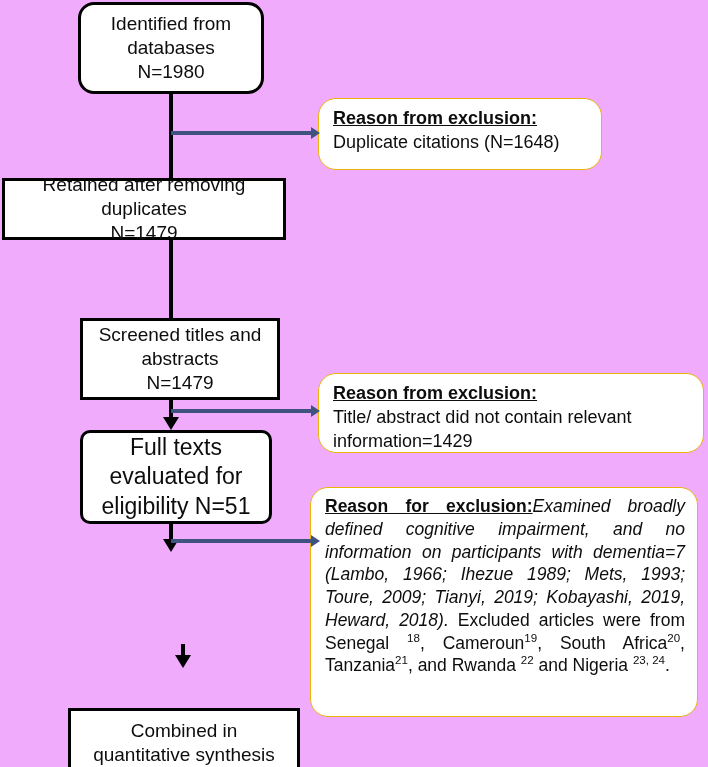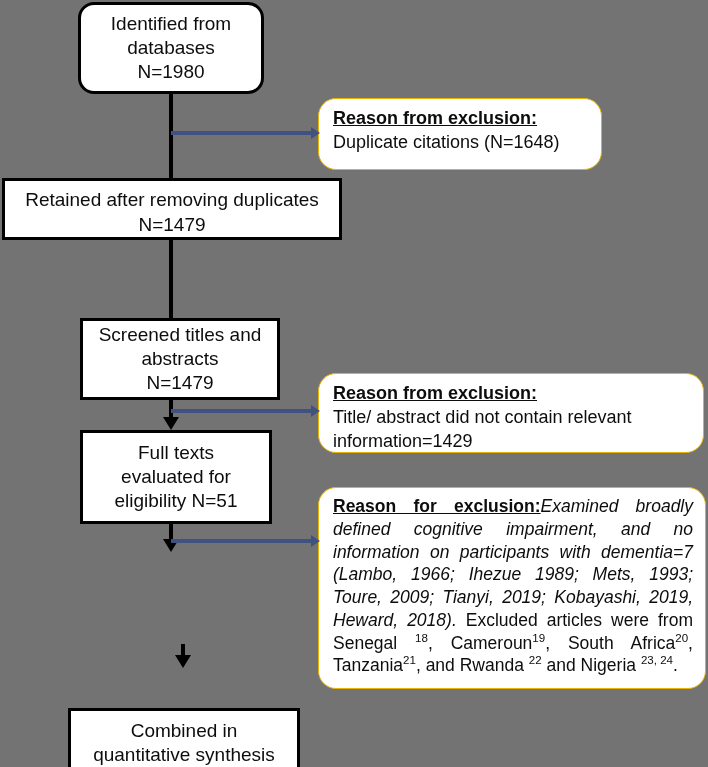--- a/index.html
+++ b/index.html
@@ -4,21 +4,21 @@
 <style>
   html, body {
     margin: 0;
     padding: 0;
     background: #ffffff;
   }
   #canvas {
     position: relative;
     width: 708px;
     height: 767px;
-    background: #737373;
+    background: #f0abfc;
     font-family: "Liberation Sans", sans-serif;
     overflow: hidden;
   }
   
   .node {
     position: absolute;
     box-sizing: border-box;
     border: 3px solid #000000;
     background: #ffffff;
     display: flex;
@@ -27,41 +27,41 @@
     text-align: center;
     color: #0d0d0d;
     line-height: 1.28;
   }
   .node.rounded { border-radius: 16px; }
   .node .txt { width: 100%; padding: 0 6px; }
   .node .line { display: block; }
 
   
   #box-identified   { left: 78px;  top: 2px;   width: 186px; height: 92px;  font-size: 19px; }
-  #box-retained     { left: 2px;   top: 178px; width: 340px; height: 62px;  font-size: 19px; align-items: flex-end; }
+  #box-retained     { left: 2px;   top: 178px; width: 284px; height: 62px;  font-size: 19px; }
   #box-screened     { left: 80px;  top: 318px; width: 200px; height: 82px;  font-size: 19px; }
-  #box-fulltext     { left: 80px;  top: 430px; width: 192px; height: 94px;  font-size: 19px; }
+  #box-fulltext     { left: 80px;  top: 430px; width: 192px; height: 94px;  font-size: 23px; border-radius: 10px; }
   #box-qualitative  { left: 68px;  top: 552px; width: 232px; height: 92px;  font-size: 19px; }
   #box-quantitative { left: 68px;  top: 708px; width: 232px; height: 94px;  font-size: 19px; }
 
   
   .excl {
     position: absolute;
     box-sizing: border-box;
     border: 1px solid #eab308;
     border-radius: 18px;
     background: #ffffff;
     color: #0d0d0d;
     padding: 7px 12px 7px 14px;
     text-align: left;
   }
   #excl-1 { left: 318px; top: 98px;  width: 284px; height: 72px;  font-size: 18px; line-height: 1.34; }
   #excl-2 { left: 318px; top: 373px; width: 386px; height: 80px;  font-size: 18px; line-height: 1.34; }
   #excl-3 {
-    left: 318px; top: 487px; width: 388px; height: 202px;
+    left: 310px; top: 487px; width: 388px; height: 230px;
     font-size: 17.5px; line-height: 1.30;
     text-align: justify;
   }
   .excl-head {
     font-weight: bold;
     text-decoration: underline;
   }
   .excl-body { }
   .ital { font-style: italic; }
   sup { font-size: 0.66em; vertical-align: super; line-height: 0; }

